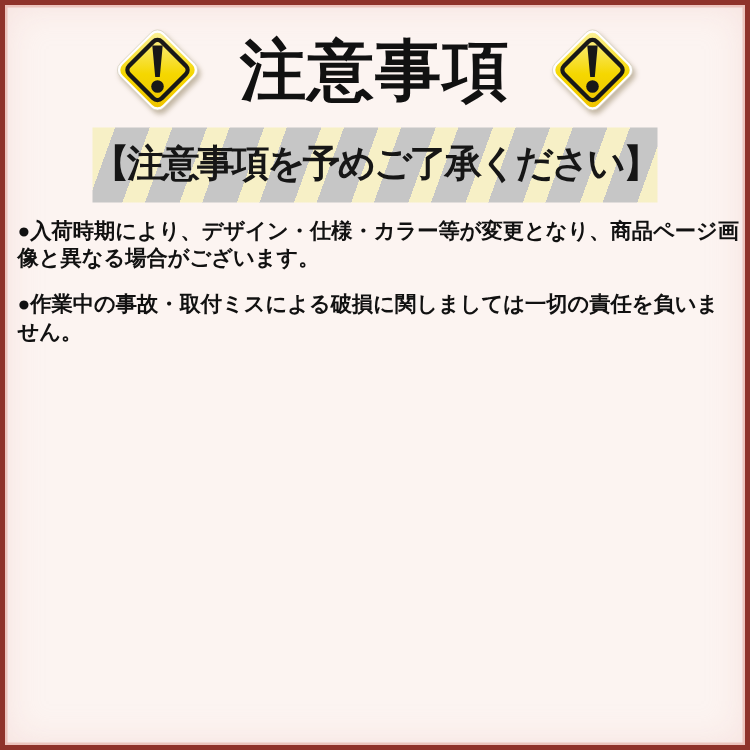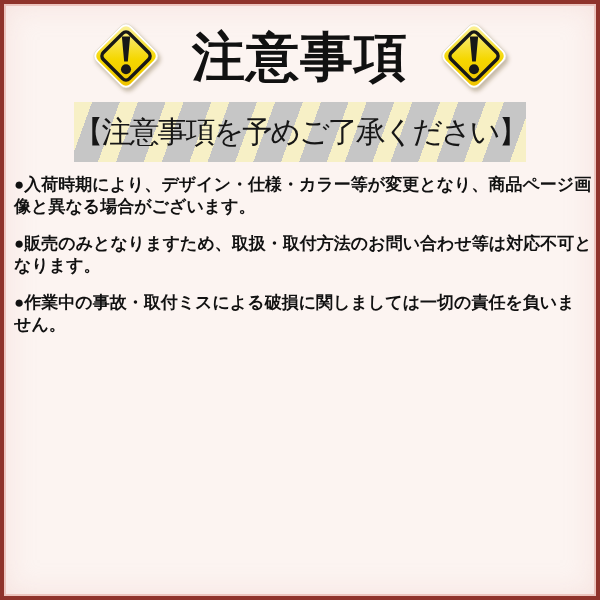--- a/index.html
+++ b/index.html
@@ -36,21 +36,21 @@
   .banner{
     height:60px;flex:0 0 60px;
     display:flex;align-items:center;justify-content:center;
     background:repeating-linear-gradient(
       110deg,
       var(--stripe-cream,#f7f0c6) 0 17px,
       var(--stripe-gray,#c6c6c6) 17px 43px
     );
   }
   .banner-text{
-    font-size:30px;font-weight:normal;color:#161616;
+    font-size:30px;font-weight:bold;color:#161616;
     letter-spacing:-2px;line-height:1;
     white-space:nowrap;
   }
   
   .notices{
     flex:1 1 auto;overflow:hidden;
     padding:12px 4px 0 10px;
   }
   .notice{
     margin:0 0 15px 0;
@@ -102,17 +102,16 @@
       <circle cx="50" cy="66.5" r="6.3" fill="#181818"></circle>
     </svg>
   </header>
 
   <div class="banner">
     <span class="banner-text">【注意事項を予めご了承ください】</span>
   </div>
 
   <main class="notices">
       <p class="notice">●入荷時期により、デザイン・仕様・カラー等が変更となり、商品ページ画像と異なる場合がございます。</p>
-      <p class="notice">●販売のみとなりますため、取扱・取付方法のお問い合わせ等は対応不可となります。</p>
       <p class="notice">●作業中の事故・取付ミスによる破損に関しましては一切の責任を負いません。</p>
     </main>
 
 </div>
 
 </body></html>

